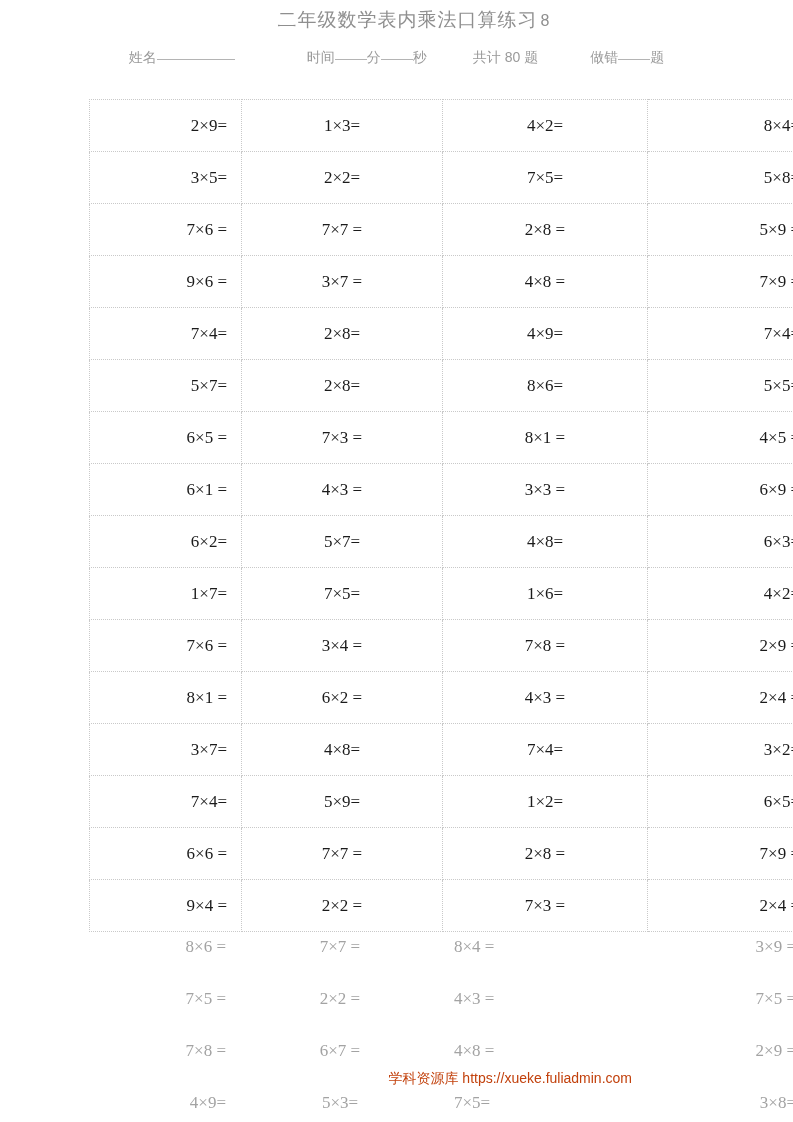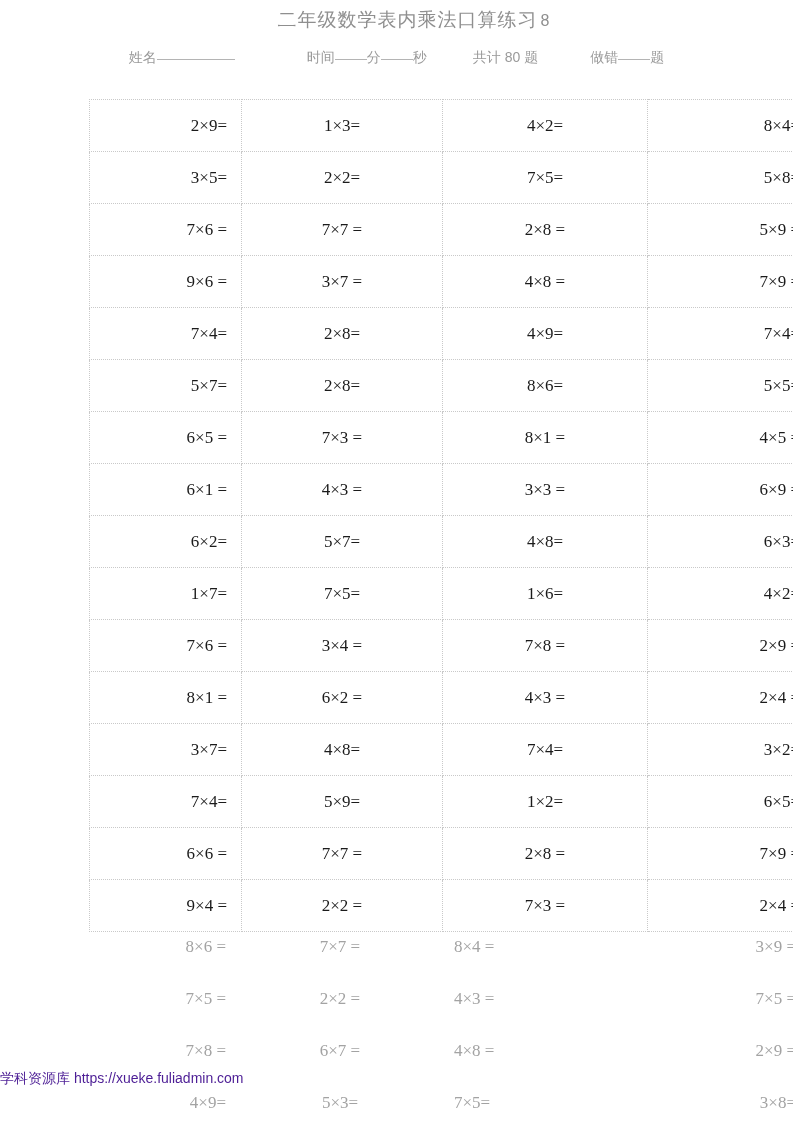--- a/index.html
+++ b/index.html
@@ -105,23 +105,23 @@
   .faded-table td.c1 { width: 172px; text-align: center; }
   .faded-table td.c2 { width: 176px; text-align: left; }
   .faded-table td.c3 { width: 138px; text-align: right;  padding-right: 9px; }
 
   
   .watermark {
     position: absolute;
     left: 0;
     top: 1070px;
     width: 632px;
-    text-align: left;
+    text-align: right;
     font-size: 14px;
-    color: #4c1d95;
+    color: #c2410c;
     font-family: "Liberation Sans", "DejaVu Sans", sans-serif;
     white-space: nowrap;
     pointer-events: none;
   }
 </style>
 </head>
 <body>
 
 <div class="page">
 

